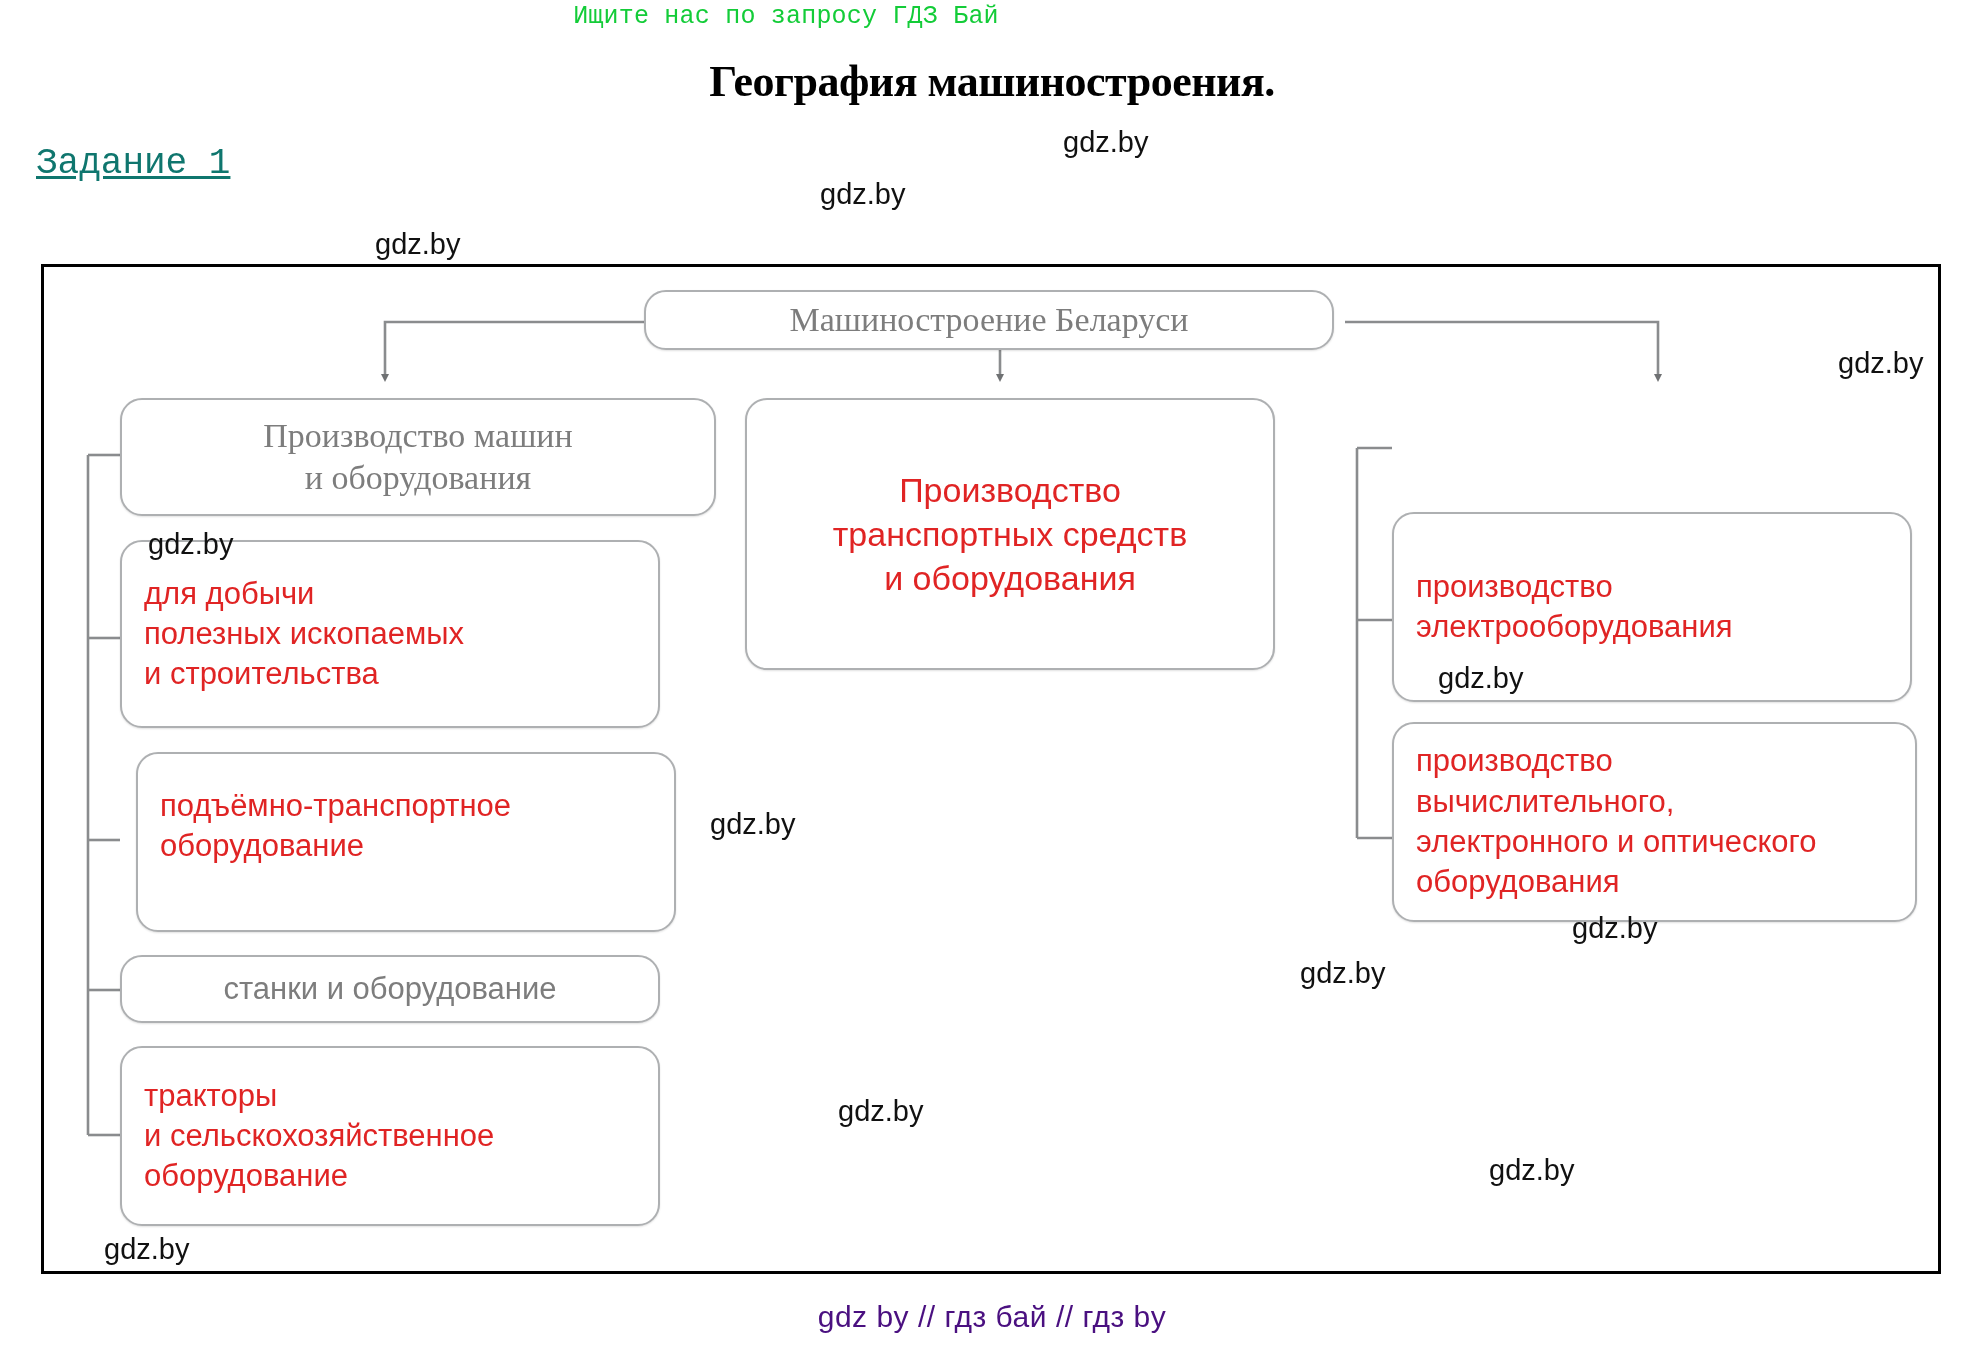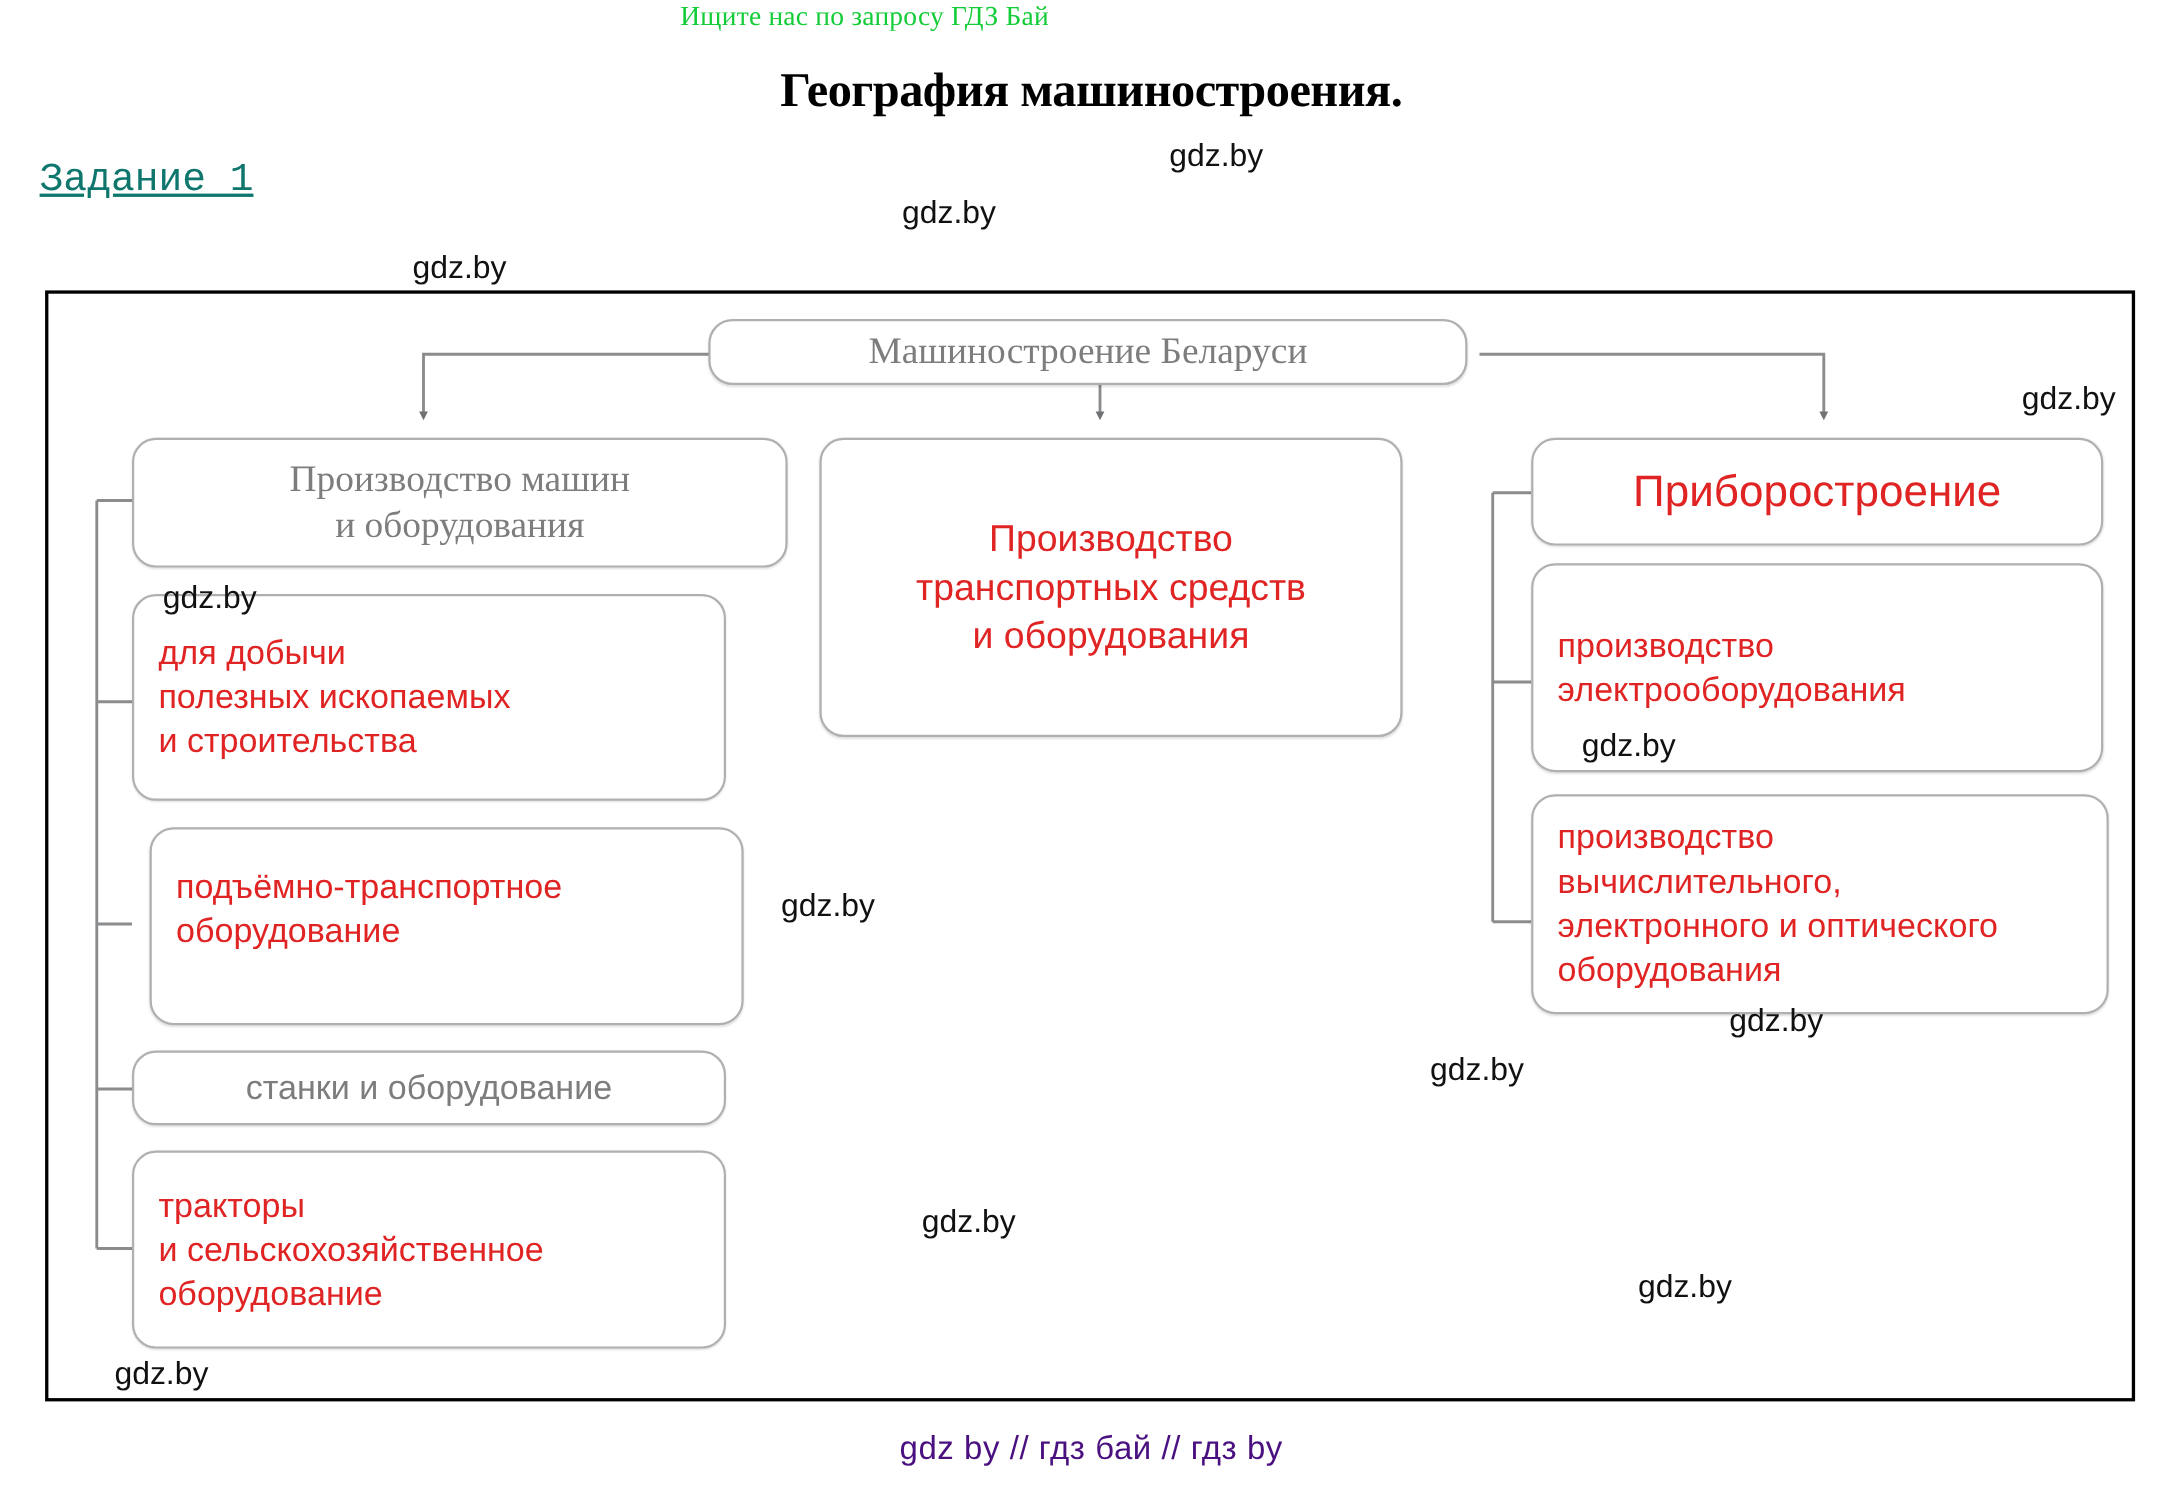--- a/index.html
+++ b/index.html
@@ -16,21 +16,21 @@
     font-family: "Liberation Sans", sans-serif;
   }
 
   
   .promo-line {
     position: absolute;
     left: 0; top: 2px;
     width: 1572px;
     text-align: center;
     color: #13cc38;
-    font-family: Liberation Serif, serif;
+    font-family: Liberation Mono, monospace;
     font-size: 25px;
     font-weight: 400;
     letter-spacing: 0.2px;
   }
   .page-title {
     position: absolute;
     left: 0; top: 56px;
     width: 1984px;
     text-align: center;
     color: #000000;
@@ -217,23 +217,20 @@
  и сельскохозяйственное
 оборудование</span>
   </div>
 
   <div class="node center style-red-mid" style="left:745px; top:398px; width:530px; height:272px; padding:0 26px;">
     <span class="txt">Производство
 транспортных средств
 и оборудования</span>
   </div>
 
-  <div class="node center style-red-lg" style="left:1392px; top:398px; width:520px; height:98px; padding:0 22px;">
-    <span class="txt">Приборостроение</span>
-  </div>
 
   <div class="node lead style-red" style="left:1392px; top:512px; width:520px; height:190px; padding:0 22px;">
     <span class="txt">производство
 электрооборудования</span>
   </div>
 
   <div class="node lead style-red" style="left:1392px; top:722px; width:525px; height:200px; padding:0 22px;">
     <span class="txt">производство
 вычислительного,
 электронного и оптического

